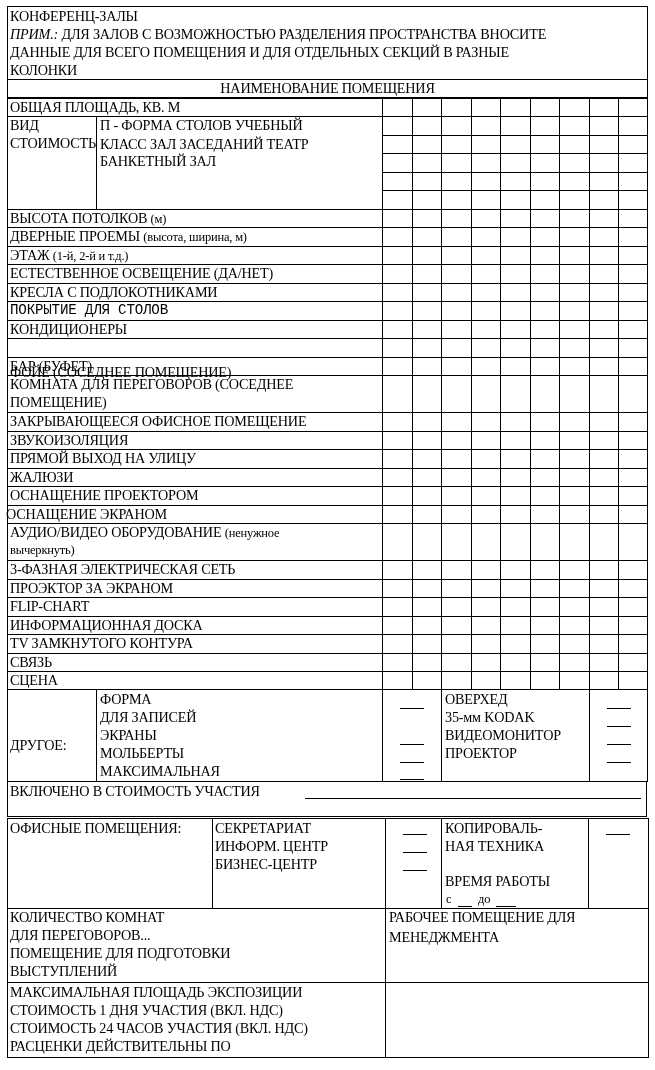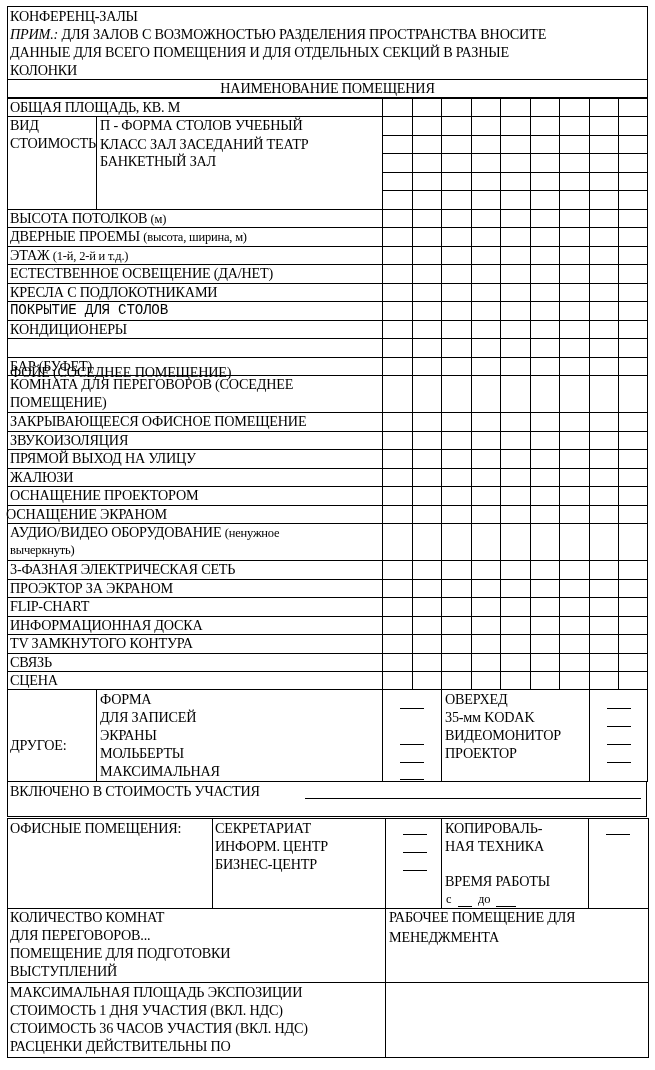--- a/index.html
+++ b/index.html
@@ -431,15 +431,15 @@
 <div class="txt" style="left:10px;top:908px;">КОЛИЧЕСТВО КОМНАТ</div>
 <div class="txt" style="left:10px;top:926px;">ДЛЯ ПЕРЕГОВОРОВ...</div>
 <div class="txt" style="left:10px;top:944px;">ПОМЕЩЕНИЕ ДЛЯ ПОДГОТОВКИ</div>
 <div class="txt" style="left:10px;top:962px;">ВЫСТУПЛЕНИЙ</div>
 <div class="txt" style="left:389px;top:908px;">РАБОЧЕЕ ПОМЕЩЕНИЕ ДЛЯ</div>
 <div class="txt" style="left:389px;top:928px;">МЕНЕДЖМЕНТА</div>
 
 <div class="box" style="left:7px;top:982px;width:642px;height:76px;"></div>
 <div class="txt" style="left:10px;top:983px;">МАКСИМАЛЬНАЯ ПЛОЩАДЬ ЭКСПОЗИЦИИ</div>
 <div class="txt" style="left:10px;top:1001px;">СТОИМОСТЬ 1 ДНЯ УЧАСТИЯ (ВКЛ. НДС)</div>
-<div class="txt" style="left:10px;top:1019px;">СТОИМОСТЬ 36 ЧАСОВ УЧАСТИЯ (ВКЛ. НДС)</div>
+<div class="txt" style="left:10px;top:1019px;">СТОИМОСТЬ 24 ЧАСОВ УЧАСТИЯ (ВКЛ. НДС)</div>
 <div class="txt" style="left:10px;top:1037px;">РАСЦЕНКИ ДЕЙСТВИТЕЛЬНЫ ПО</div>
 <div class="abs" style="left:387px;top:984px;width:260px;height:72px;"></div>
 
 </body></html>

